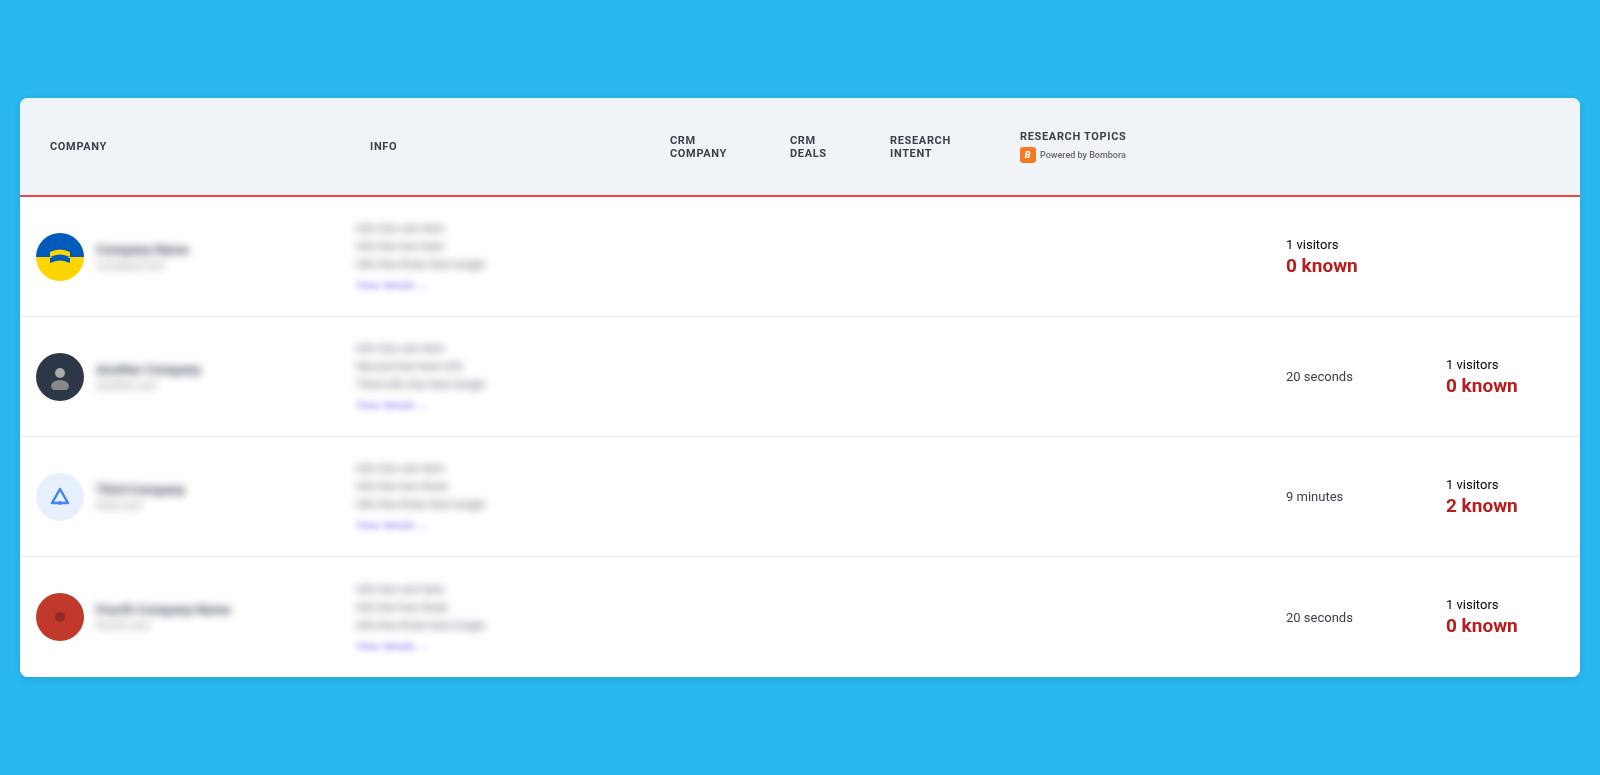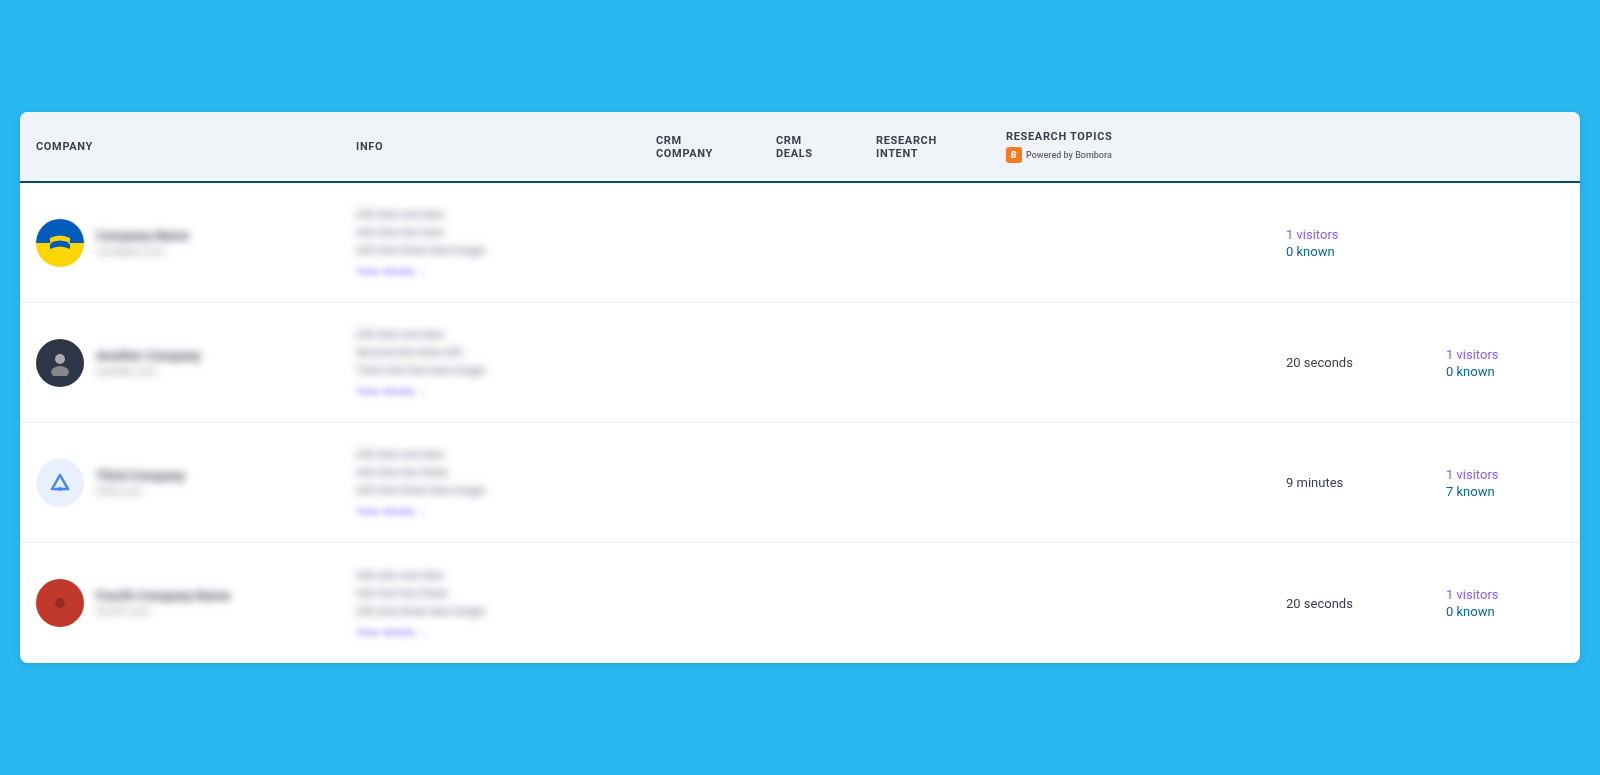--- a/index.html
+++ b/index.html
@@ -24,22 +24,22 @@
       overflow: hidden;
       width: 100%;
       max-width: 1560px;
       box-shadow: 0 2px 8px rgba(0,0,0,0.1);
     }
 
     .table-header {
       display: grid;
       grid-template-columns: 320px 300px 120px 100px 130px 280px 160px 160px;
       background: #f0f3f7;
-      border-bottom: 2px solid #0c4a6e;
-      padding: 0;
+      border-bottom: 2px solid #ef4444;
+      padding: 14px;
     }
 
     .header-cell {
       padding: 18px 16px;
       font-size: 11px;
       font-weight: 700;
       letter-spacing: 0.06em;
       color: #3a3f4a;
       text-transform: uppercase;
       display: flex;
@@ -183,26 +183,27 @@
     }
 
     .visitors-cell {
       display: flex;
       flex-direction: column;
       gap: 2px;
     }
 
     .visitors-count {
       font-size: 13px;
-      color: #8b5cf6;
+      color: #000000;
     }
 
     .visitors-known {
-      font-size: 13px;
-      color: #0369a1;
+      font-size: 19px;
+      color: #b91c1c;
+      font-weight: bold;
     }
   </style>
 </head>
 <body>
 
 <div class="table-container">
 
   <div class="table-header">
     <div class="header-cell">
       <span>COMPANY</span>
@@ -327,21 +328,21 @@
     <div class="row-cell"></div>
     <div class="row-cell"></div>
     <div class="row-cell"></div>
     <div class="row-cell"></div>
     <div class="row-cell">
       <span class="session-time">9 minutes</span>
     </div>
     <div class="row-cell">
       <div class="visitors-cell">
         <span class="visitors-count">1 visitors</span>
-        <span class="visitors-known">7 known</span>
+        <span class="visitors-known">2 known</span>
       </div>
     </div>
   </div>
 
   <div class="table-row">
     <div class="row-cell company-cell">
       <div class="company-logo logo-red">
         <svg width="28" height="28" viewBox="0 0 28 28">
           <circle cx="14" cy="14" r="10" fill="#c0392b"></circle>
           <circle cx="14" cy="14" r="5" fill="#922b21"></circle>

